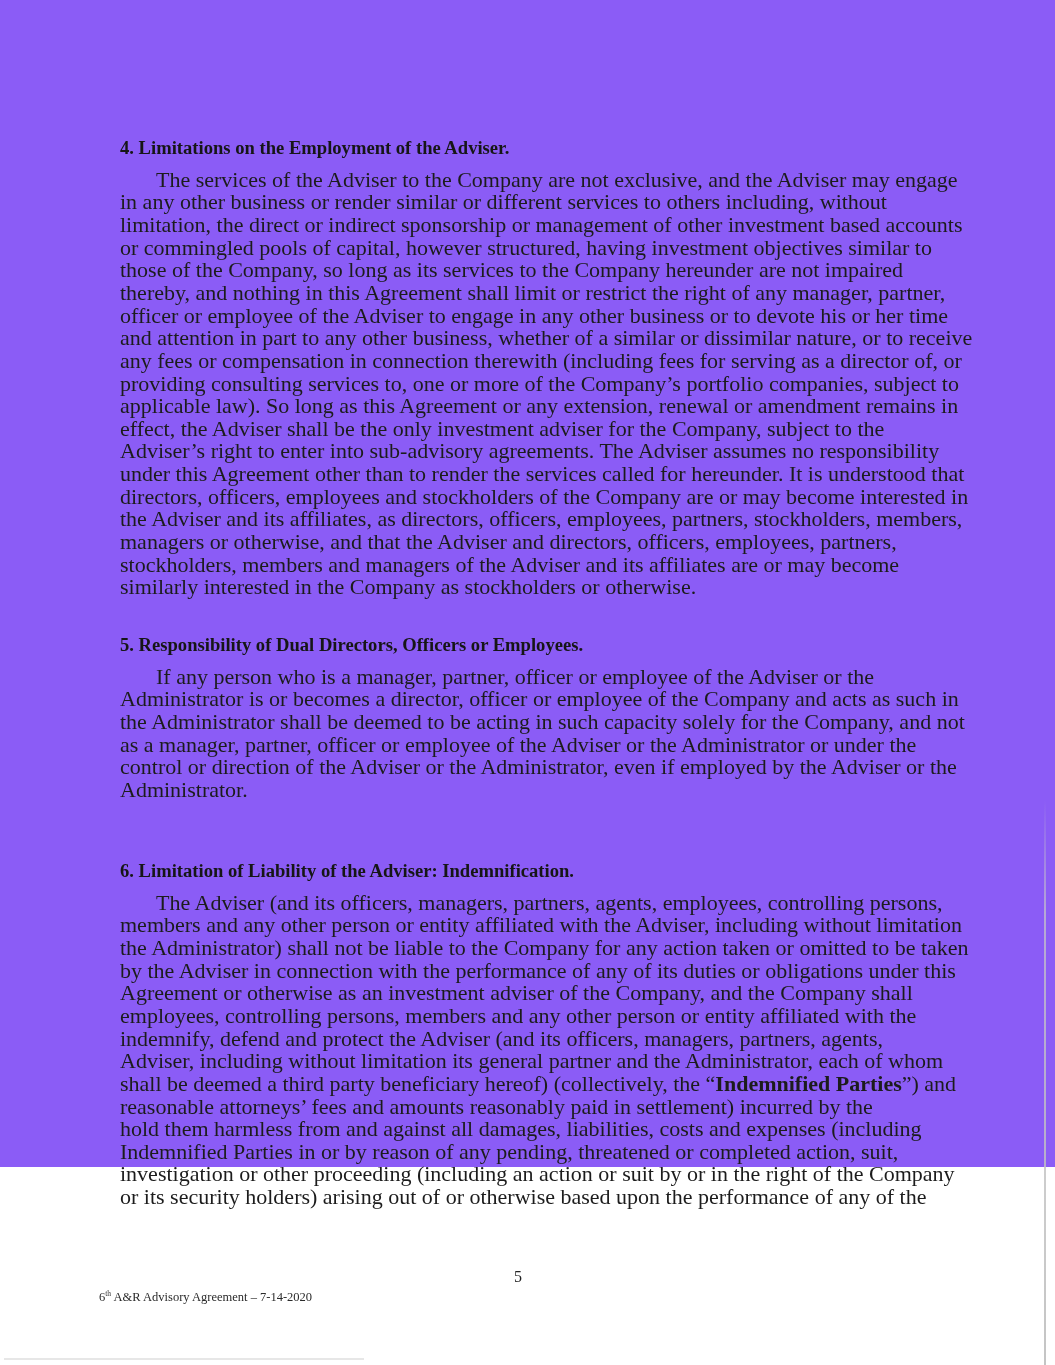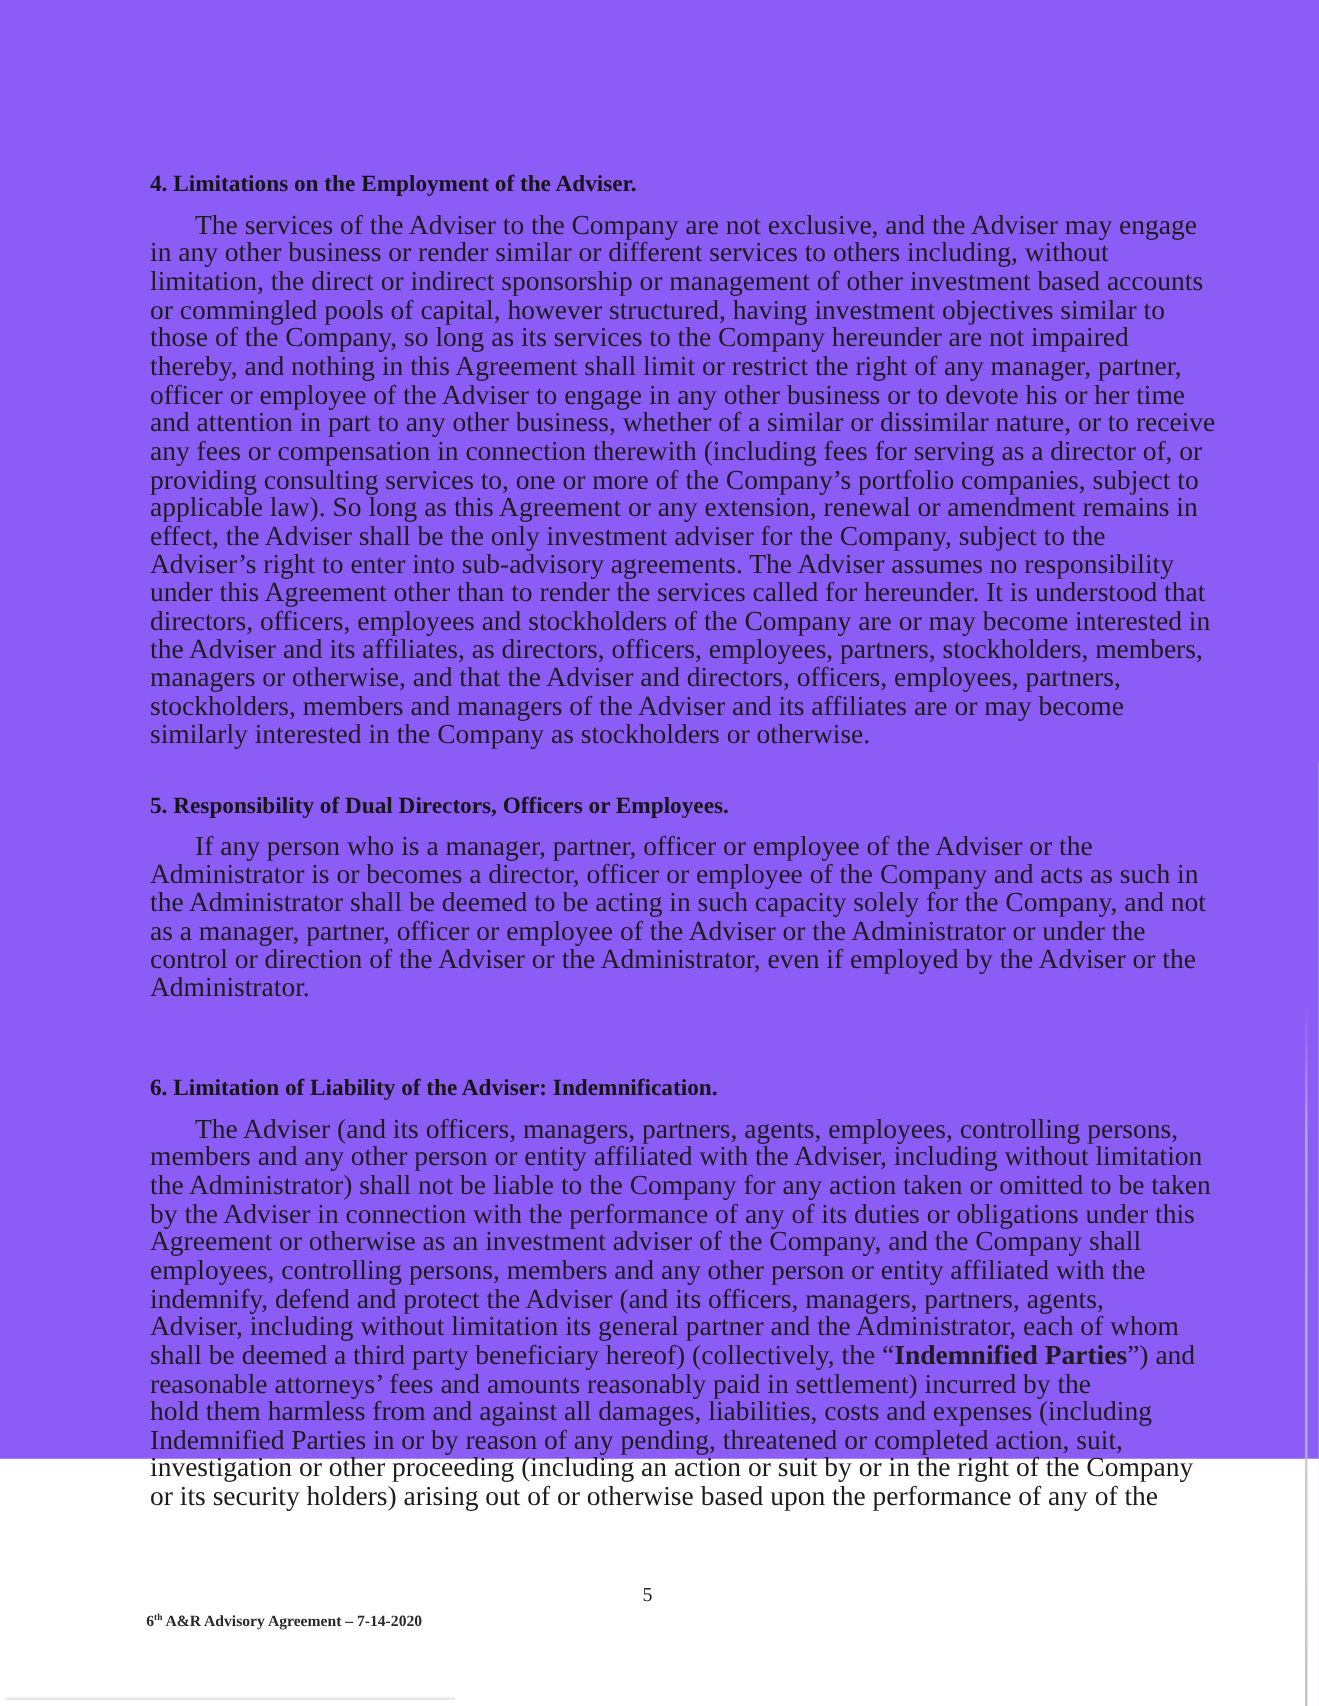--- a/index.html
+++ b/index.html
@@ -57,26 +57,25 @@
 
     .page-number {
       position: absolute;
       left: 514px;
       top: 1268px;
       font-size: 16px;
       color: #222;
     }
     .footer-label {
       position: absolute;
-      left: 117px;
+      left: 99px;
       top: 1289px;
       font-size: 12.5px;
       color: #2a2a2a;
       white-space: pre;
-      font-weight: bold;
     }
     .footer-label sup {
       font-size: 7.5px;
       vertical-align: 5px;
     }
     
     .scan-edge-right {
       position: absolute;
       left: 1044px;
       top: 800px;

